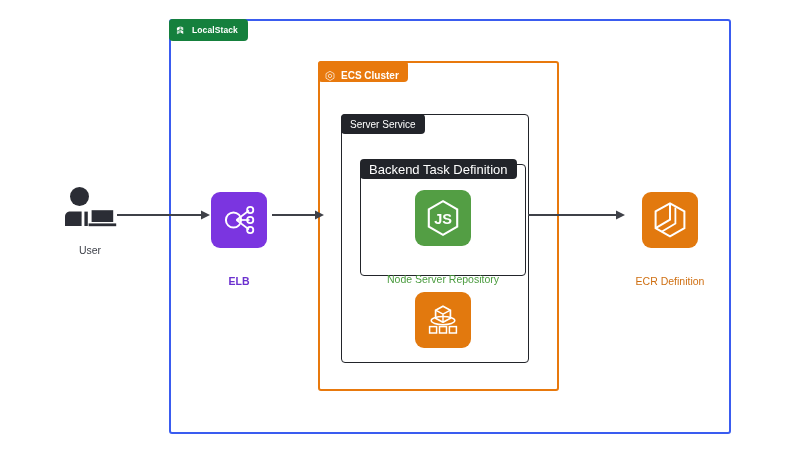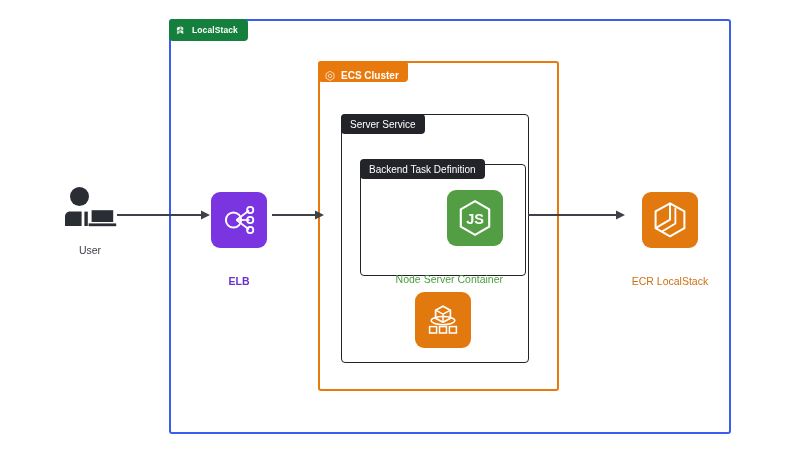--- a/index.html
+++ b/index.html
@@ -131,21 +131,21 @@
     height: 20px;
     display: flex;
     align-items: center;
     padding: 0 9px;
     background: #22242a;
     border-radius: 4px;
     box-sizing: border-box;
   }
   .task-badge .tk-label {
     color: #ffffff;
-    font-size: 10px;
+    font-size: 13px;
     font-weight: 500;
     white-space: nowrap;
   }
 
   
   .node {
     position: absolute;
     display: flex;
     flex-direction: column;
     align-items: center;
@@ -174,21 +174,21 @@
   .node-elb { left: 209px; top: 192px; width: 60px; }
   .tile-elb { background: #7b35e0; }
   .node-elb .caption { color: #6b30cf; font-weight: 600; }
 
   
   .node-ecr { left: 625px; top: 192px; width: 90px; }
   .tile-ecr { background: #e2790e; }
   .node-ecr .caption { color: #cf6f12; font-weight: 500; }
 
   
-  .node-nodejs { left: 415px; top: 190px; width: 120px; margin-left: -32px; align-items: flex-end; }
+  .node-nodejs { left: 415px; top: 190px; width: 120px; margin-left: -32px; }
   .tile-node { background: #539e44; }
   .node-nodejs .caption { color: #4a9b3e; font-weight: 500; }
 
   
   .node-ecstask { left: 415px; top: 292px; width: 56px; }
   .tile-ecstask { background: #e2790e; }
 
   
   .arrow { position: absolute; }
 
@@ -282,21 +282,21 @@
 
   <div class="node node-nodejs">
     <div class="tile tile-node">
       <span>
         <svg width="38" height="40" viewBox="0 0 38 40">
           <path d="M19 3.2 L33.2 11.4 L33.2 28.6 L19 36.8 L4.8 28.6 L4.8 11.4 Z" fill="none" stroke="#ffffff" stroke-width="2.1"></path>
           <text x="19" y="25.6" text-anchor="middle" font-family="'Liberation Sans', sans-serif" font-size="14.5" font-weight="bold" fill="#ffffff">JS</text>
         </svg>
       </span>
     </div>
-    <span class="caption">Node Server Container</span>
+    <span class="caption">Node Server Repository</span>
   </div>
 
   <div class="node node-ecstask">
     <div class="tile tile-ecstask">
       <span>
         <svg width="38" height="38" viewBox="0 0 38 38">
           <path d="M19 5.2 L26.4 9.2 L26.4 17.2 L19 21.2 L11.6 17.2 L11.6 9.2 Z" fill="none" stroke="#ffffff" stroke-width="1.7"></path>
           <line x1="11.6" y1="9.2" x2="19" y2="13.2" stroke="#ffffff" stroke-width="1.5"></line>
           <line x1="26.4" y1="9.2" x2="19" y2="13.2" stroke="#ffffff" stroke-width="1.5"></line>
           <line x1="19" y1="13.2" x2="19" y2="21.2" stroke="#ffffff" stroke-width="1.5"></line>
@@ -319,16 +319,16 @@
   <div class="node node-ecr">
     <div class="tile tile-ecr">
       <span>
         <svg width="38" height="40" viewBox="0 0 38 40">
           <path d="M19 3.4 L33.4 11.4 L33.4 28.2 L19 36.4 L4.6 28.2 L4.6 11.4 Z" fill="none" stroke="#ffffff" stroke-width="2"></path>
           <path d="M19 3.4 L19 19.6 L4.6 28.2" fill="none" stroke="#ffffff" stroke-width="2"></path>
           <path d="M24.4 7.6 L24.4 23.4 L10.6 31.8" fill="none" stroke="#ffffff" stroke-width="1.8"></path>
         </svg>
       </span>
     </div>
-    <span class="caption">ECR LocalStack</span>
+    <span class="caption">ECR Definition</span>
   </div>
 
 </div>
 
 </body></html>

